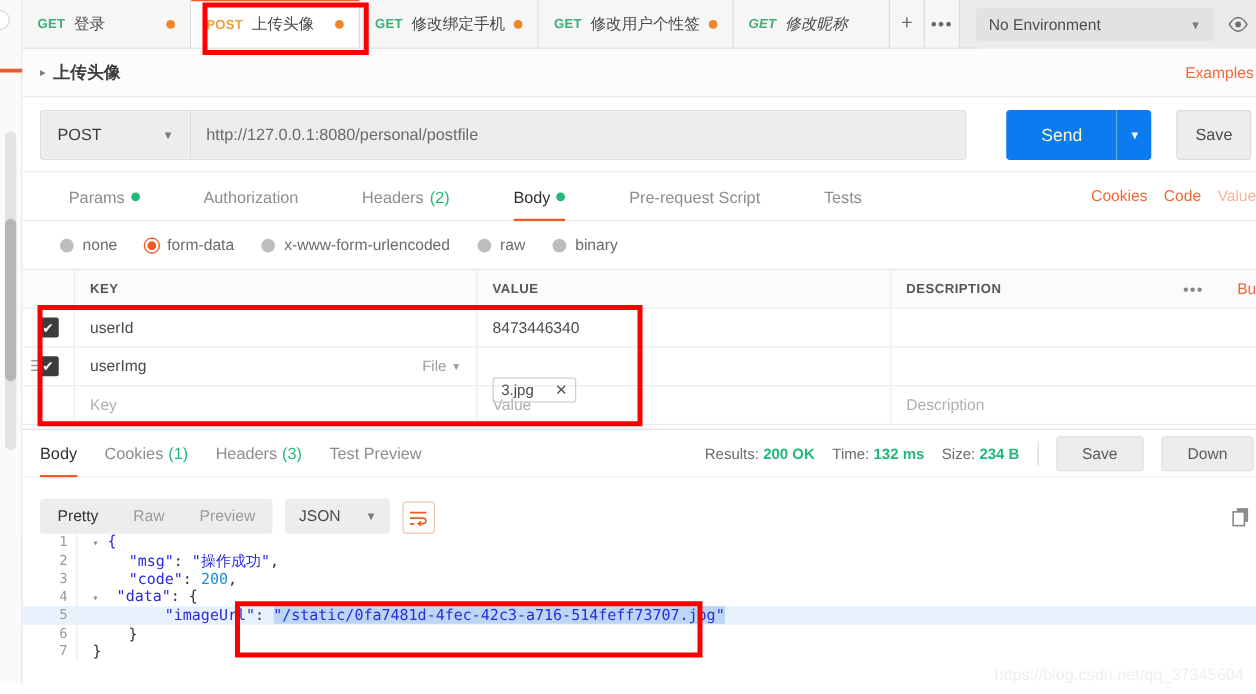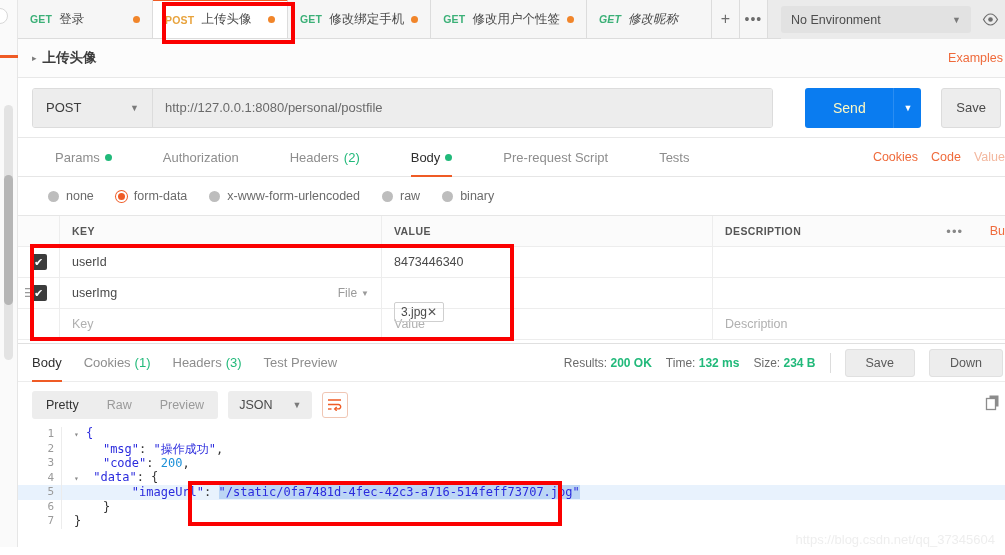--- a/index.html
+++ b/index.html
@@ -73,38 +73,38 @@
   .kvrow.head { background:#fbfbfb; height:31px; }
   .c-check { width:42px; display:flex; align-items:center; justify-content:center; border-right:1px solid #ededed; height:100%; }
   .c-key { width:322px; border-right:1px solid #ededed; height:100%; display:flex; align-items:center; padding:0 12px; gap:6px; }
   .c-val { width:331px; border-right:1px solid #ededed; height:100%; display:flex; align-items:center; padding:0 12px; }
   .c-desc { flex:1; height:100%; display:flex; align-items:center; padding:0 12px; position:relative; }
   .th { font-size:10.5px; font-weight:bold; color:#565656; letter-spacing:.4px; }
   .td { font-size:12.5px; color:#4a4a4a; }
   .td.ph { color:#b0b0b0; }
   .chk { width:16px; height:16px; background:#3c3c3c; border-radius:2px; color:#fff; font-size:11px; display:flex; align-items:center; justify-content:center; }
   .filetag { font-size:12px; color:#9a9a9a; margin-left:auto; display:flex; align-items:center; gap:4px; }
-  .chip { display:inline-flex; align-items:center; gap:0; border:1px solid #cfcfcf; border-radius:2px; padding:2px 6px; font-size:12px; color:#4a4a4a;margin-top:37px; }
+  .chip { display:inline-flex; align-items:center; gap:17px; border:1px solid #cfcfcf; border-radius:2px; padding:2px 6px; font-size:12px; color:#4a4a4a;margin-top:37px; }
   .chip .x { color:#555; font-size:12px; }
   .dots-cell { position:absolute; right:42px; color:#888; font-size:13px; letter-spacing:1px; }
   .bulk { position:absolute; right:0; color:#ef6a3b; font-size:12.5px; }
   .drag-handle { position:absolute; left:-12px; top:70px; color:#9a9a9a; font-size:12px; line-height:1; }
 
   
   .respbar { position:absolute; left:18px; top:343px; width:987px; height:39px; border-top:1px solid #e0e0e0; border-bottom:1px solid #ececec; display:flex; align-items:center; padding-left:14px; background:#fff; }
   .ptab { font-size:13px; color:#8d8d8d; margin-right:22px; height:39px; display:flex; align-items:center; gap:4px; position:relative; }
   .ptab.active { color:#2f2f2f; }
   .ptab.active::after { content:""; position:absolute; left:0; right:0; bottom:0; height:2px; background:#ef5b25; }
   .meta { position:absolute; right:0; display:flex; align-items:center; gap:14px; font-size:12px; color:#6b6b6b; padding-right:2px; }
   .meta .v { color:#21b97a; font-weight:bold; }
   .sep { width:1px; height:20px; background:#dcdcdc; }
   .metabtn { height:28px; padding:0 20px; background:#ededed; border:1px solid #e0e0e0; border-radius:3px; display:flex; align-items:center; font-size:12.5px; color:#5a5a5a; }
 
   
-  .resptools { position:absolute; left:18px; top:382px; width:987px; height:45px; display:flex; align-items:center; padding-left:14px; gap:10px; background:#fff; }
+  .resptools { position:absolute; left:18px; top:382px; width:987px; height:45px; display:flex; align-items:flex-end; padding-left:14px; gap:10px; background:#fff; }
   .seg { display:flex; background:#ededed; border-radius:3px; height:28px; align-items:center; }
   .seg span { font-size:12.5px; color:#9a9a9a; padding:0 14px; line-height:28px; }
   .seg span.active { color:#333; }
   .fmt { display:flex; align-items:center; gap:20px; background:#ededed; border-radius:3px; height:28px; padding:0 11px; font-size:12.5px; color:#4a4a4a; }
   .wrapicon { width:26px; height:26px; border:1px solid #f0c6b4; border-radius:3px; display:flex; align-items:center; justify-content:center; }
   .copyicon { position:absolute; right:4px; }
 
   
   .code { position:absolute; left:18px; top:427px; width:987px; height:100px; font-family:"DejaVu Sans Mono","Liberation Mono",monospace; font-size:12px; }
   .cline { display:flex; height:14.5px; align-items:center; }

